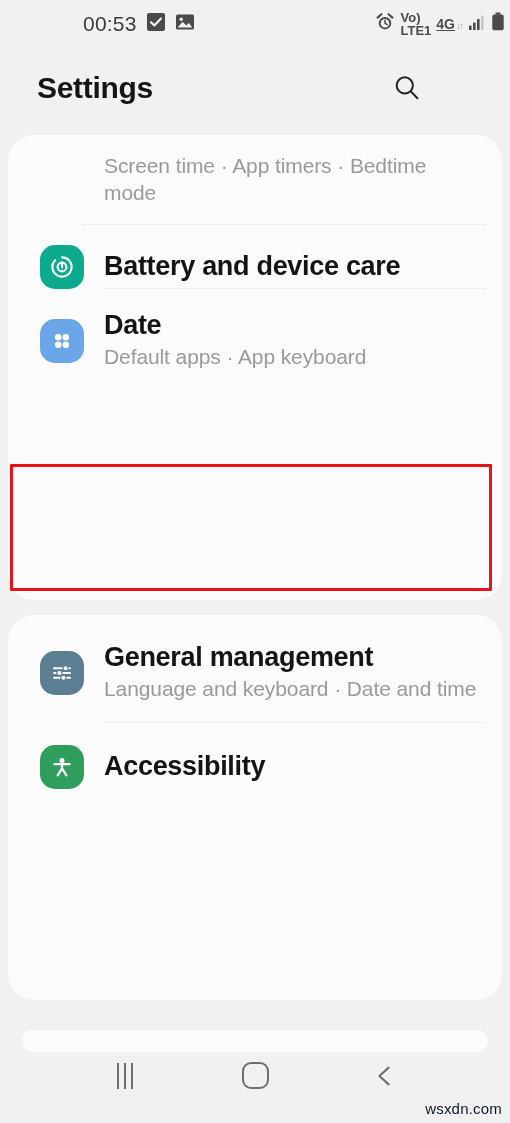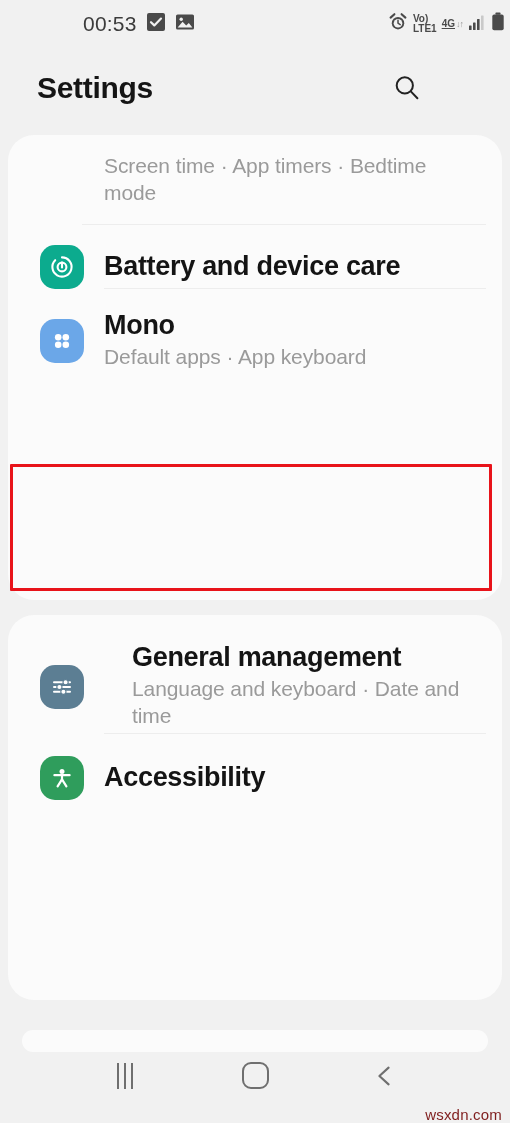--- a/index.html
+++ b/index.html
@@ -28,27 +28,27 @@
     letter-spacing:0.2px;
   }
   .status-right {
     margin-left:auto;
     display:flex; align-items:center; gap:5px;
   }
   .ic { display:block; }
   .volte-stack {
     display:flex; flex-direction:column;
     line-height:1.0;
-    font-size:10px; font-weight:700; color:#4a4a4a;
+    font-size:13px; font-weight:700; color:#4a4a4a;
   }
   .fourg-stack {
     display:flex; align-items:flex-end; gap:1px;
   }
   .fourg-label {
-    font-size:10px; font-weight:700; color:#4a4a4a; line-height:1;text-decoration:underline;
+    font-size:14px; font-weight:700; color:#4a4a4a; line-height:1;text-decoration:underline;
   }
   .arrows {
     font-size:9px; color:#9a9a9a; line-height:1;
     letter-spacing:-1px;
   }
 
   
   .title-bar {
     position:absolute; top:48px; left:0;
     width:459px; height:80px;
@@ -160,22 +160,22 @@
   .recents-glyph i {
     display:block; width:2px; height:26px; background:#6f6f6f;
   }
   .home-glyph {
     width:27px; height:27px;
     border:2px solid #6f6f6f;
     border-radius:9px;
   }
   .watermark {
     position:absolute;
-    right:8px; bottom:0;
-    font-size:15px; color:#7f1d1d;
+    right:8px; bottom:6px;
+    font-size:15px; color:#0f172a;
     letter-spacing:0.2px;
   }
 </style>
 </head>
 <body>
 
 <div id="screen">
 
   <div class="status-bar">
     <div class="status-left">
@@ -273,29 +273,29 @@
           <span class="squircle" style="background:#6ba7e8;">
             <svg width="28" height="28" viewBox="0 0 28 28">
               <circle cx="10.2" cy="10.2" r="3.3" fill="#ffffff"></circle>
               <circle cx="17.8" cy="10.2" r="3.3" fill="#ffffff"></circle>
               <circle cx="10.2" cy="17.8" r="3.3" fill="#ffffff"></circle>
               <circle cx="17.8" cy="17.8" r="3.3" fill="#ffffff"></circle>
             </svg>
           </span>
         </div>
         <div class="row-text">
-          <div class="row-title">Mono</div>
+          <div class="row-title">Date</div>
           <div class="row-sub">Default apps · App keyboard</div>
         </div>
       </div>
     </div>
 
     <div class="card" id="card-2">
 
-      <div class="row" style="padding-top:26px; padding-bottom:4px;gap:28px;">
+      <div class="row" style="padding-top:26px; padding-bottom:20px;">
         <div class="row-icon">
           <span class="squircle" style="background:#5c7e93;">
             <svg width="28" height="28" viewBox="0 0 28 28">
               <line x1="6" y1="9.2" x2="22" y2="9.2" stroke="#ffffff" stroke-width="2" stroke-linecap="round"></line>
               <line x1="6" y1="14" x2="22" y2="14" stroke="#ffffff" stroke-width="2" stroke-linecap="round"></line>
               <line x1="6" y1="18.8" x2="22" y2="18.8" stroke="#ffffff" stroke-width="2" stroke-linecap="round"></line>
               <circle cx="17.6" cy="9.2" r="2.6" fill="#ffffff" stroke="#5c7e93" stroke-width="1.1"></circle>
               <circle cx="11.4" cy="14" r="2.6" fill="#ffffff" stroke="#5c7e93" stroke-width="1.1"></circle>
               <circle cx="15.4" cy="18.8" r="2.6" fill="#ffffff" stroke="#5c7e93" stroke-width="1.1"></circle>
             </svg>

